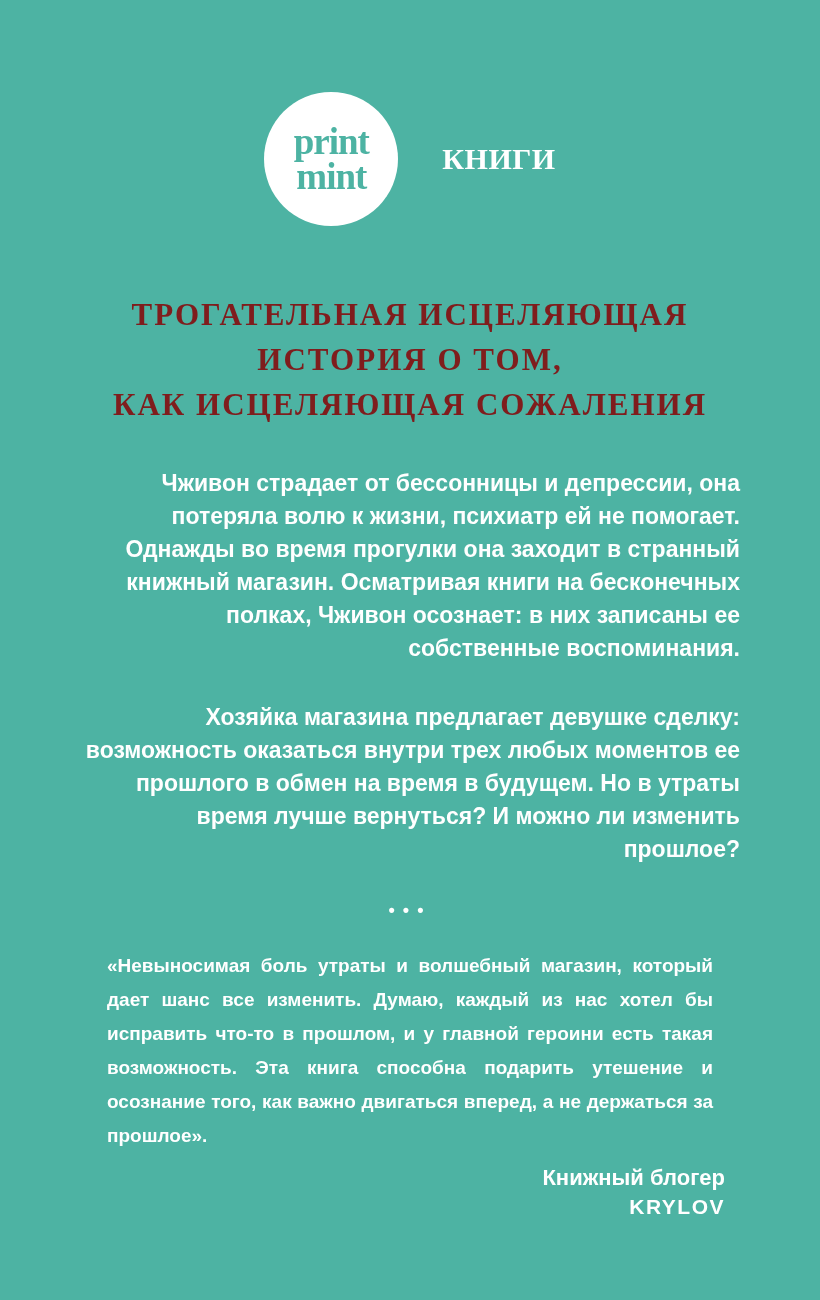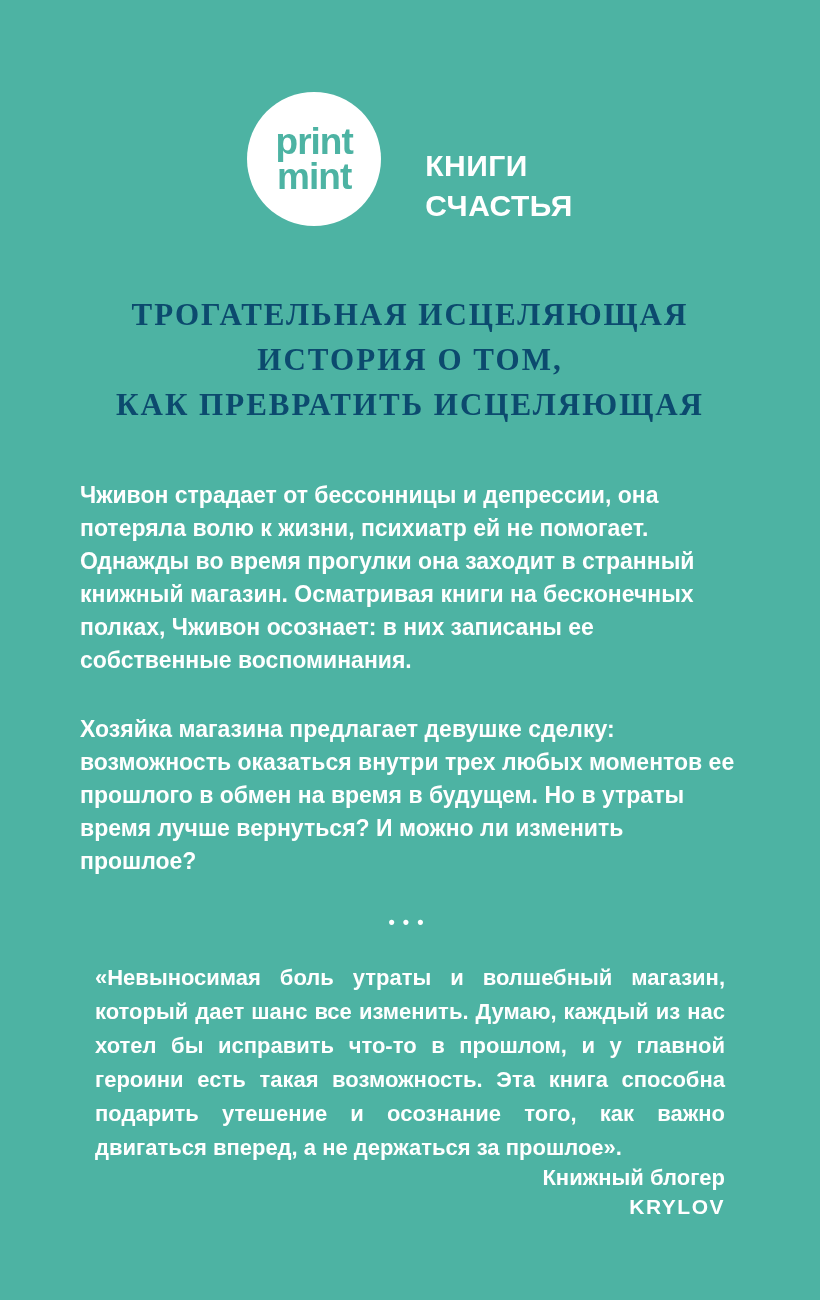--- a/index.html
+++ b/index.html
@@ -14,24 +14,25 @@
     width: 820px;
     height: 1300px;
     background: #4db3a3;
     color: #ffffff;
     overflow: hidden;
   }
 
   
   .brand-row {
     display: flex;
-    align-items: flex-end;
+    align-items: center;
     justify-content: center;
     gap: 44px;
     padding-top: 92px;
+    font-family: Liberation Serif, serif;
   }
   .logo-circle {
     width: 134px;
     height: 134px;
     border-radius: 50%;
     background: #ffffff;
     display: flex;
     flex-direction: column;
     align-items: center;
     justify-content: center;
@@ -49,32 +50,32 @@
     line-height: 40px;
     font-weight: 600;
     letter-spacing: 0.5px;
   }
 
   
   .headline {
     margin-top: 66px;
     text-align: center;
     font-family: "Liberation Serif", serif;
-    color: #0c4a6e;
+    color: #7f1d1d;
     font-size: 31px;
     line-height: 45px;
     font-weight: 600;
     letter-spacing: 2px;
   }
 
   
   .synopsis {
     width: 660px;
-    margin: 52px auto 0;
-    text-align: left;
+    margin: 40px auto 0;
+    text-align: right;
     font-size: 23px;
     line-height: 33px;
     font-weight: 600;
   }
   .synopsis p { margin: 0 0 36px; }
   .synopsis p:last-child { margin-bottom: 0; }
 
   
   .dots {
     margin-top: 34px;
@@ -84,24 +85,24 @@
     font-weight: bold;
   }
 
   
   .review {
     margin-top: 28px;
     padding: 0 95px;
   }
   .quote {
     text-align: justify;
-    font-size: 22px;
+    font-size: 19px;
     line-height: 34px;
     font-weight: 600;
-    margin: 0;
+    margin: 12px;
   }
   .attribution {
     text-align: right;
   }
   .attribution-role {
     font-size: 22px;
     font-weight: 600;
     display: block;
   }
   .attribution-name {
@@ -117,28 +118,27 @@
 
 <div class="cover">
 
   <div class="brand-row">
     <div class="logo-circle">
       <span class="logo-word">print</span>
       <span class="logo-word">mint</span>
     </div>
     <div class="tagline">
       <div>КНИГИ</div>
-      <div>СЧАСТЬЯ</div>
     </div>
   </div>
 
   <div class="headline">
     <div>ТРОГАТЕЛЬНАЯ ИСЦЕЛЯЮЩАЯ</div>
     <div>ИСТОРИЯ О ТОМ,</div>
-    <div>КАК ПРЕВРАТИТЬ ИСЦЕЛЯЮЩАЯ</div>
+    <div>КАК ИСЦЕЛЯЮЩАЯ СОЖАЛЕНИЯ</div>
   </div>
 
   <div class="synopsis">
     <p>Чживон страдает от бессонницы и депрессии, она потеряла волю к жизни, психиатр ей не помогает. Однажды во время прогулки она заходит в странный книжный магазин. Осматривая книги на бесконечных полках, Чживон осознает: в них записаны ее собственные воспоминания.</p>
     <p>Хозяйка магазина предлагает девушке сделку: возможность оказаться внутри трех любых моментов ее прошлого в обмен на время в будущем. Но в утраты время лучше вернуться? И можно ли изменить прошлое?</p>
   </div>
 
   <div class="dots">•••</div>
 
   <div class="review">

